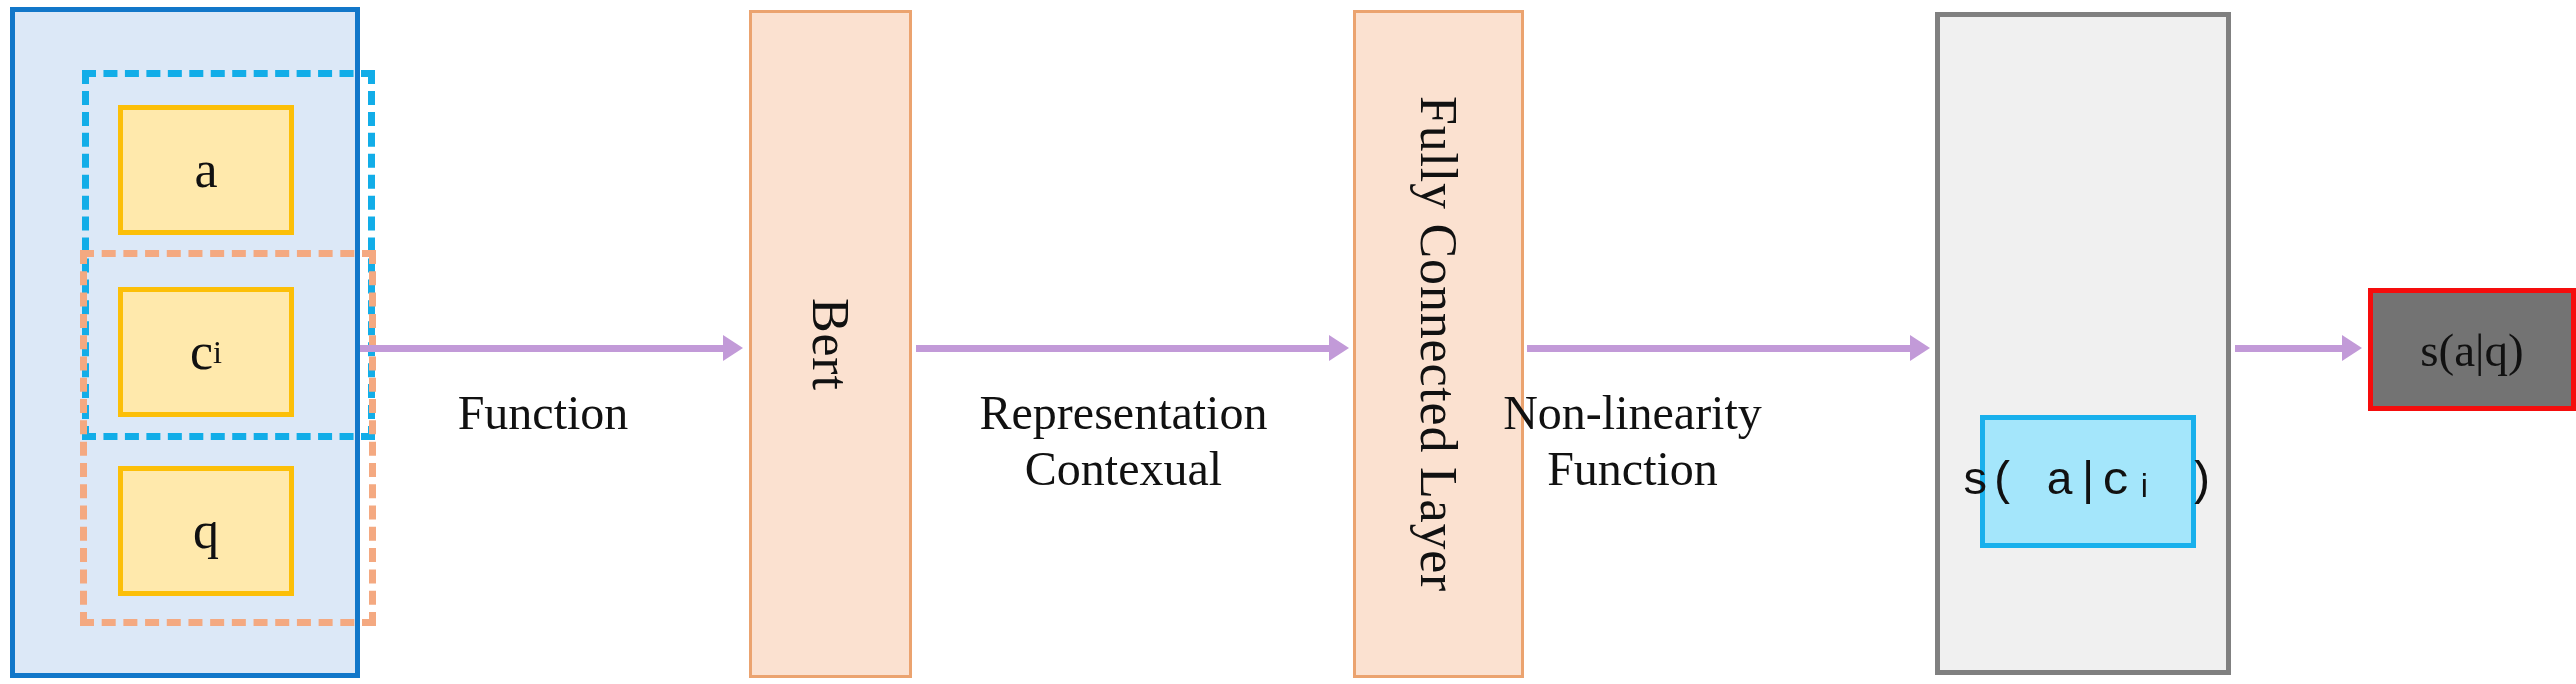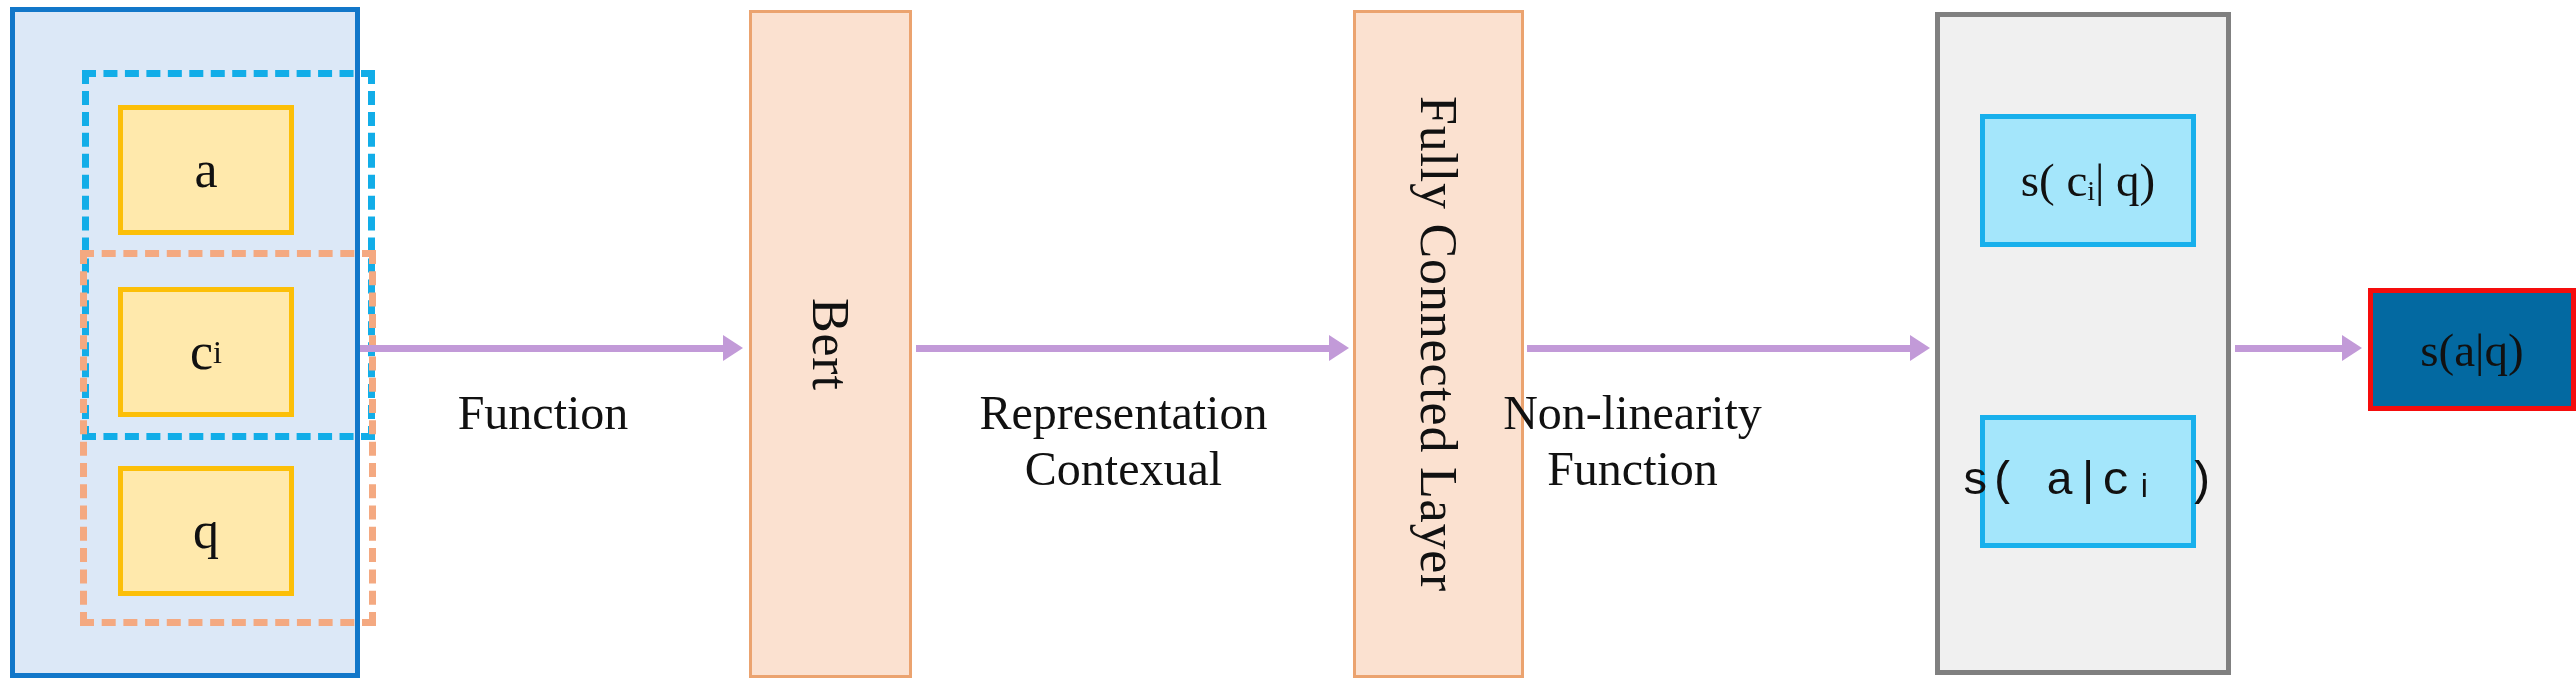--- a/index.html
+++ b/index.html
@@ -57,21 +57,21 @@
     position:absolute;left:40px;width:216px;height:133px;
     background:#a4e6fb;border:5.8px solid #18b0ec;box-sizing:border-box;
     display:flex;align-items:center;justify-content:center;
     font-size:47px;color:#111;white-space:nowrap;
   }
   .score-box.top{top:97px;}
   .score-box.bottom{top:398px;font-family:Liberation Mono, monospace;}
 
   .final-box{
     position:absolute;left:2368px;top:288px;width:208px;height:123px;
-    background:#0369a1;border:5px solid #f50d0d;box-sizing:border-box;
+    background:#737373;border:5px solid #f50d0d;box-sizing:border-box;
     display:flex;align-items:center;justify-content:center;
     font-size:47px;color:#111;white-space:nowrap;
   }
 
   
   .arrow{position:absolute;height:6.7px;background:#c29ad8;}
   .arrow::after{
     content:"";position:absolute;right:-16.6px;top:-10px;
     width:0;height:0;border-left:20px solid #c29ad8;
     border-top:13.3px solid transparent;border-bottom:13.3px solid transparent;
@@ -132,23 +132,20 @@
     <span class="vlabel">Fully Connected Layer</span>
   </div>
 
   <div class="arrow a3"></div>
   <div class="caption c3">
     <div>Non-linearity</div>
     <div>Function</div>
   </div>
 
   <div class="score-panel">
-    <div class="score-box top">
-      <span>s( cᵢ| q)</span>
-    </div>
     <div class="score-box bottom">
       <span>s( a|cᵢ )</span>
     </div>
   </div>
 
   <div class="arrow a4"></div>
 
   <div class="final-box">
     <span>s(a|q)</span>
   </div>

